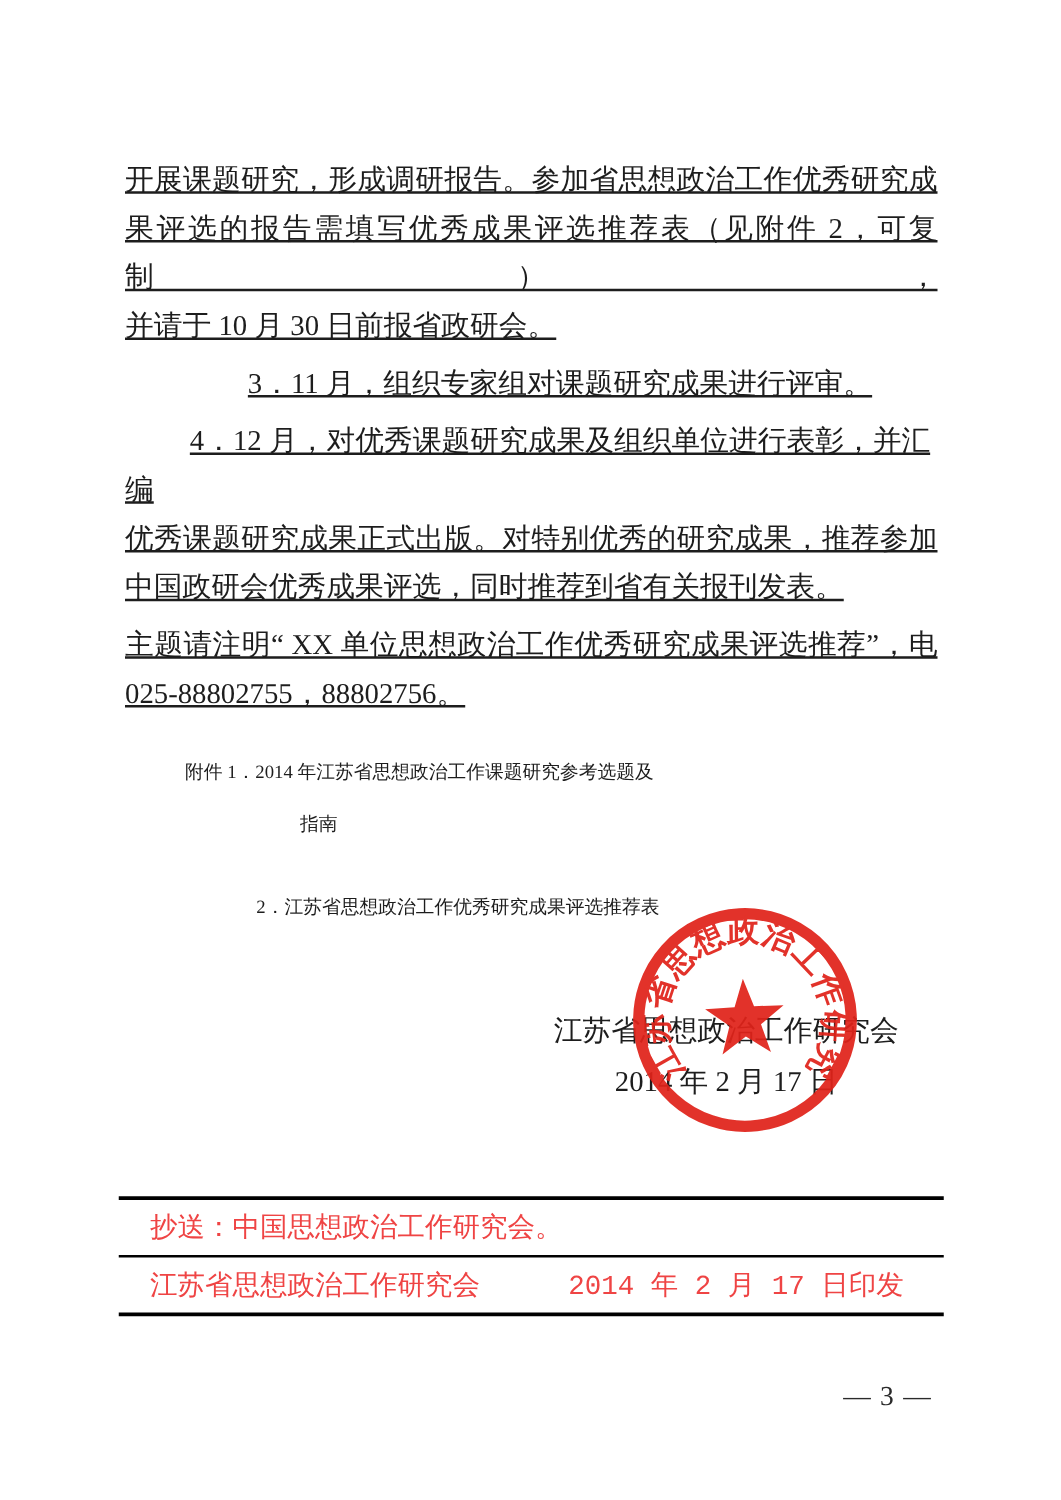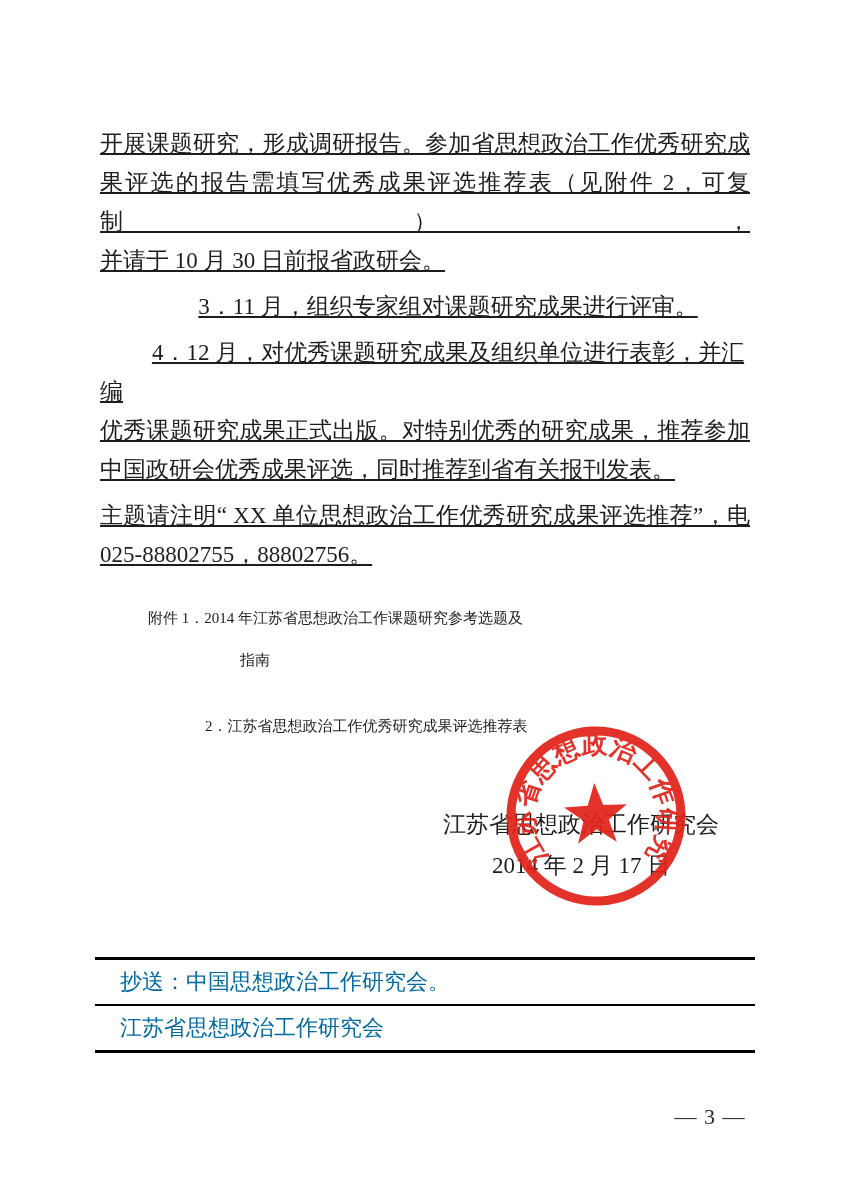--- a/index.html
+++ b/index.html
@@ -42,21 +42,21 @@
   }
   .seal text {
     font-family:"Liberation Serif","DejaVu Serif",serif;
     font-weight:bold; font-size:25.5px; letter-spacing:.5px;
   }
 
   
   .footer {
     position:absolute; left:95px; top:957px; width:660px;
     border-top:3px solid #000; border-bottom:3px solid #000;
-    font-size:22px; color:#0369a1;font-family:Liberation Mono, monospace;
+    font-size:22px; color:#ef4444;font-family:Liberation Mono, monospace;
   }
   .footer-row { height:44px; display:flex; align-items:center; }
   .cc-row { border-bottom:2px solid #000; padding-left:25px; }
   .issue-row { padding:0 32px 0 25px; justify-content:space-between; }
 
   
   .page-num {
     position:absolute; top:1104px; left:655px; width:110px;
     text-align:center; font-size:22px; letter-spacing:1px; color:#2a2a2a;
   }
@@ -107,18 +107,19 @@
       <polygon points="0,-33 -7.8,-10.7 -31.4,-10.2 -12.6,4.1 -19.4,26.7 0,13.2 19.4,26.7 12.6,4.1 31.4,-10.2 7.8,-10.7" fill="#e0231a"></polygon>
     </g>
   </svg>
 
   <div class="footer">
     <div class="footer-row cc-row">
       <span>抄送：中国思想政治工作研究会。</span>
     </div>
     <div class="footer-row issue-row">
       <span>江苏省思想政治工作研究会</span>
+      <span>2014 年 2 月 17 日印发</span>
     </div>
   </div>
 
   <div class="page-num">— 3 —</div>
 
 </div>
 
 </body></html>

